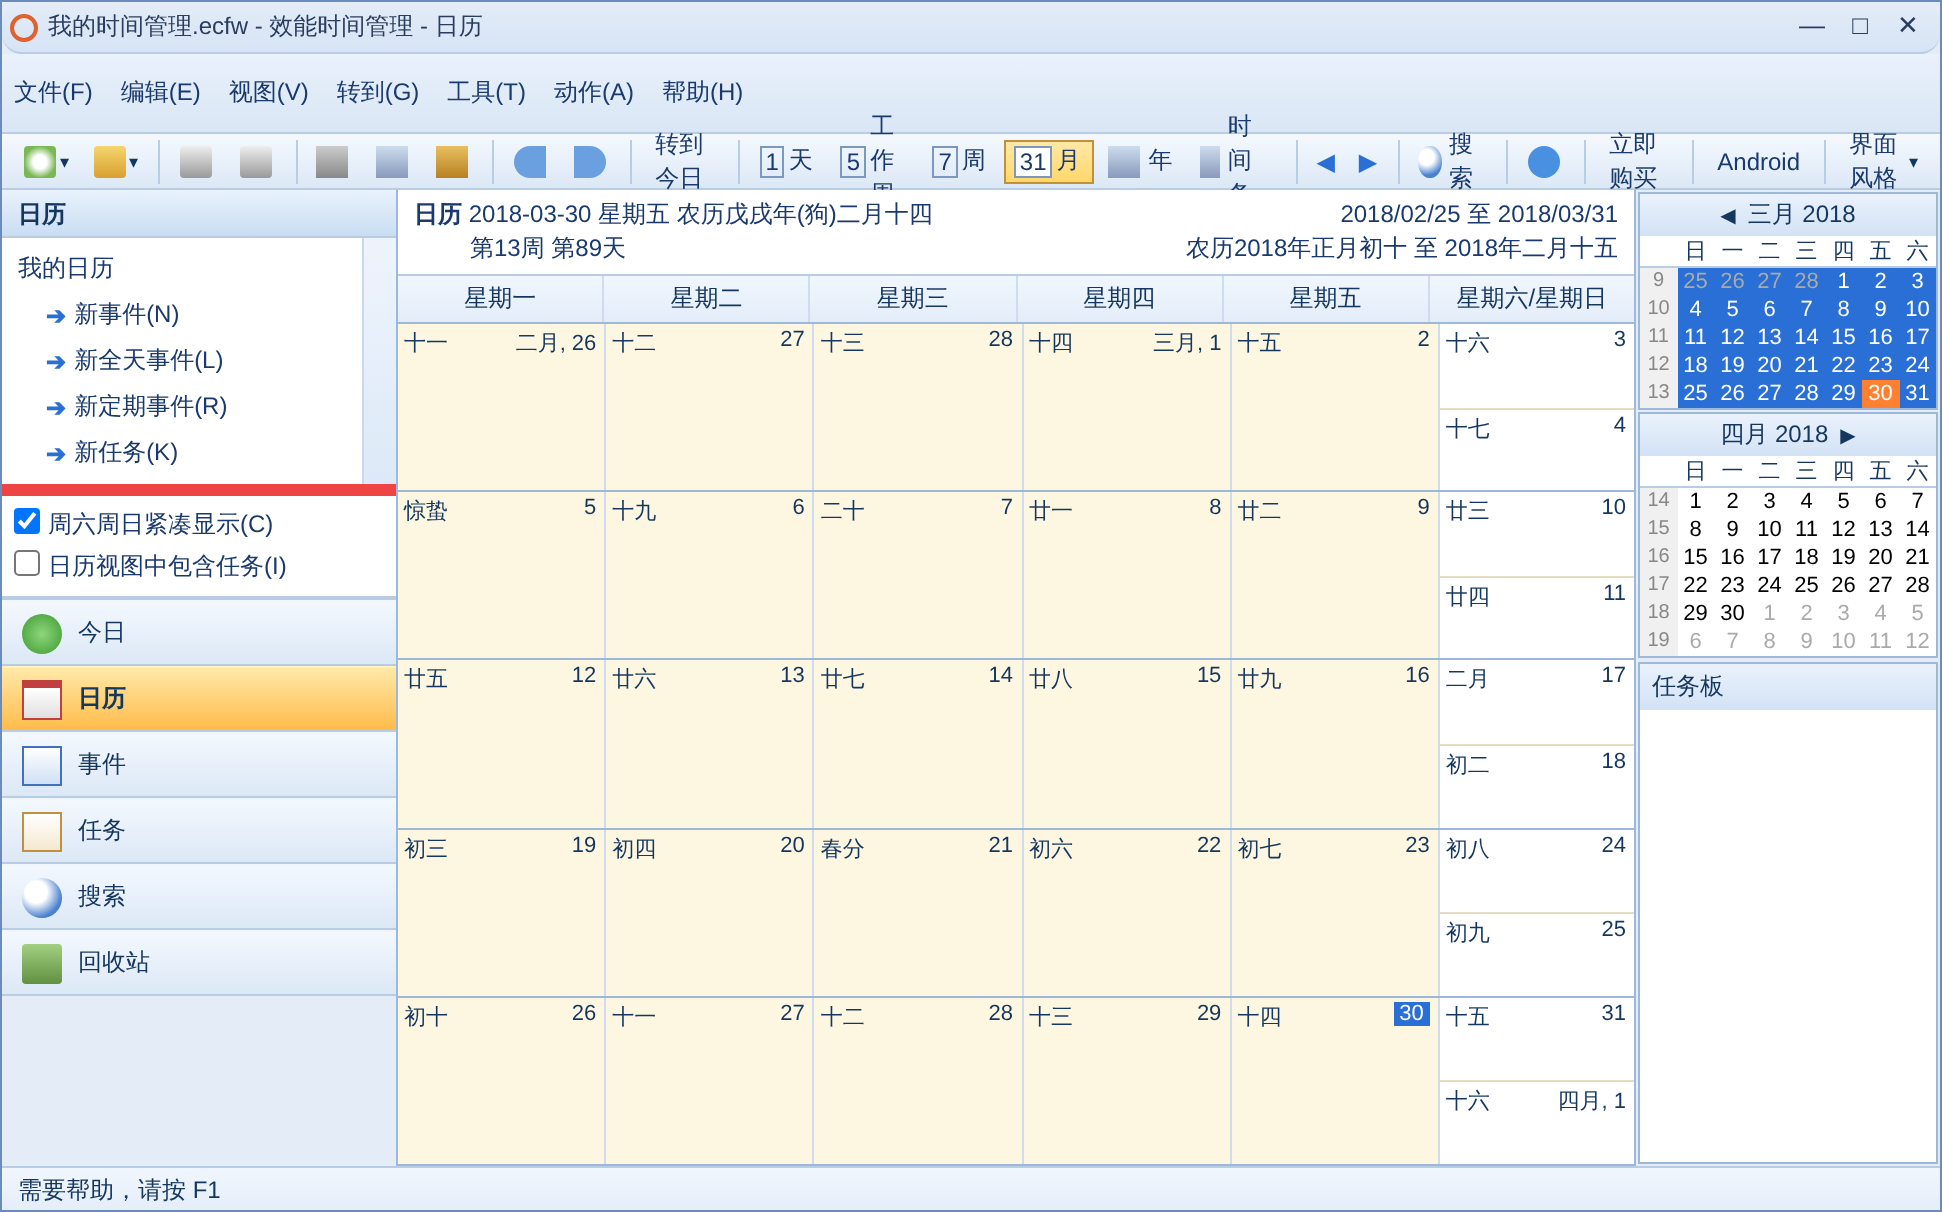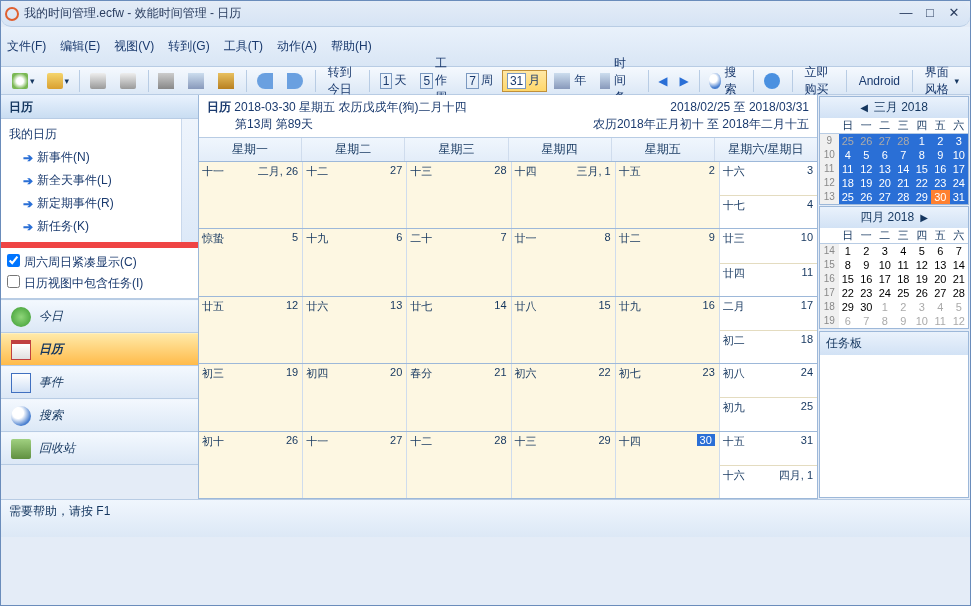--- a/index.html
+++ b/index.html
@@ -9,32 +9,32 @@
 .titlebar .title { flex: 1; color: #2a3d5f; }
 .titlebar .winbtn { width: 24px; height: 18px; text-align: center; color: #2a3d5f; cursor: pointer; font-size: 13px; }
 .menubar { background: linear-gradient(#e9f1fb, #d9e6f5); height: 40px; display: flex; align-items: center; padding: 0 6px; border-bottom: 1px solid #b8cce4; }
 .menubar span { margin-right: 14px; color: #1a3a6e; cursor: pointer; }
 .toolbar { background: linear-gradient(#f5f9fe, #dce8f6); height: 28px; display: flex; align-items: center; padding: 0 6px; border-bottom: 1px solid #b8cce4; gap:2px; }
 .tbtn { height: 22px; padding: 0 4px; display: inline-flex; align-items: center; cursor: pointer; border: 1px solid transparent; }
 .tbtn.active { border: 1px solid #c0903a; background: linear-gradient(#ffe8a6,#ffd76a); }
 .tbtn .ico { width:16px; height:16px; display:inline-block; margin-right:2px;}
 .sep { width:1px; height:22px; background:#b8cce4; margin:0 3px; }
 .label { color:#1a3a6e; padding:0 2px;}
-.main { display: flex; height: 404px; }
+.main { display: flex; height: 488px; }
 
 .sidebar { width: 198px; background: #e4ecf7; border-right: 1px solid #9db8d9; display:flex; flex-direction:column; }
 .side-header { background: linear-gradient(#e9f2fd,#c9ddf2); height:24px; padding:4px 8px; color:#14365f; font-weight:bold; border-bottom:1px solid #b8cce4;}
 .side-body { background:#fff; flex:0 0 auto; padding:4px 2px; border-bottom:6px solid #ef4444; position:relative;}
 .side-body::after { content:""; position:absolute; right:0; top:0; bottom:0; width:16px; background:linear-gradient(#eef4fc,#dde9f8); border-left:1px solid #c9d8ec;}
 .side-sub { color:#1a3a6e; padding:3px 6px; }
 .side-link { display:flex; align-items:center; padding:3px 6px 3px 20px; color:#1a3a6e; cursor:pointer;}
 .side-link .arrow { color:#2a6fd6; margin-right:4px; font-weight:bold;}
 .side-check { padding:4px 6px; background:#fff; border-bottom:1px solid #b8cce4;}
 .side-check label { color:#1a3a6e; display:flex; align-items:flex-start; gap:4px; padding:2px 0;}
-.side-nav { flex:1; background:#e4ecf7; border-top:1px solid #b8cce4;font-style:italic; }
+.side-nav { flex:1; background:#e4ecf7; border-top:1px solid #b8cce4; }
 .nav-item { height:33px; display:flex; align-items:center; padding:0 10px; color:#14365f; cursor:pointer; border-top:1px solid #f0f6fd; border-bottom:1px solid #b8cce4; background:linear-gradient(#f3f8fe,#dce8f6);}
 .nav-item.active { background: linear-gradient(#ffe9a8,#ffbb4a); border-top:1px solid #fff0c0; font-weight:bold;}
 .nav-item .nico { width:20px; height:20px; margin-right:8px; display:inline-block;}
 
 .center { flex:1; background:#fff; display:flex; flex-direction:column; border-right:1px solid #9db8d9;}
 .cal-head { padding:4px 8px; display:flex; }
 .cal-head .l { color:#1a3a6e;}
 .cal-head .l .t2 { color:#1a3a6e; padding-left:28px;}
 .cal-head .r { margin-left:auto; text-align:right; color:#1a3a6e;}
 .cal-head strong { color:#1a3a6e; font-weight:bold;}
@@ -242,20 +242,24 @@
         </div>
         <div class="nav-item active">
           <span class="nico nico-cal"></span>
           <span>日历</span>
         </div>
         <div class="nav-item">
           <span class="nico nico-event"></span>
           <span>事件</span>
         </div>
         <div class="nav-item">
+          <span class="nico nico-task"></span>
+          <span>任务</span>
+        </div>
+        <div class="nav-item">
           <span class="nico nico-search"></span>
           <span>搜索</span>
         </div>
         <div class="nav-item">
           <span class="nico nico-trash"></span>
           <span>回收站</span>
         </div>
       </div>
   </div>
 

